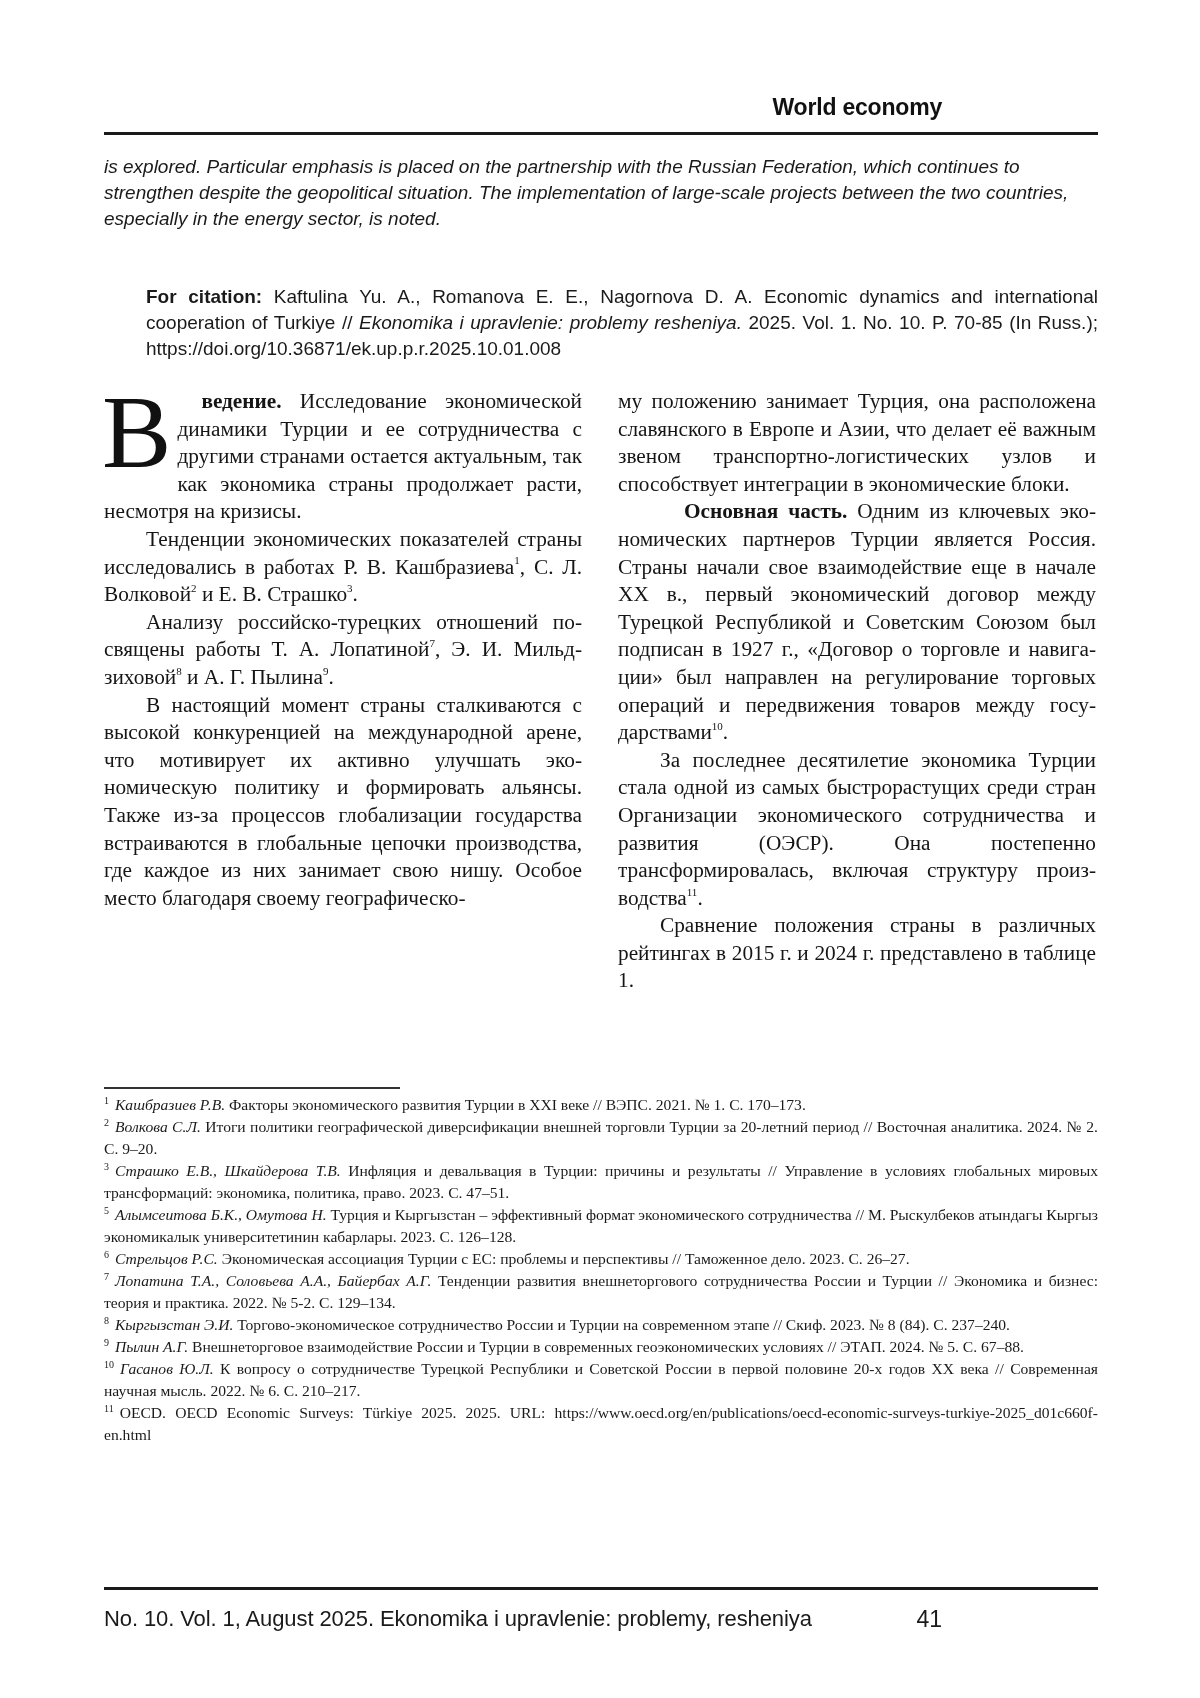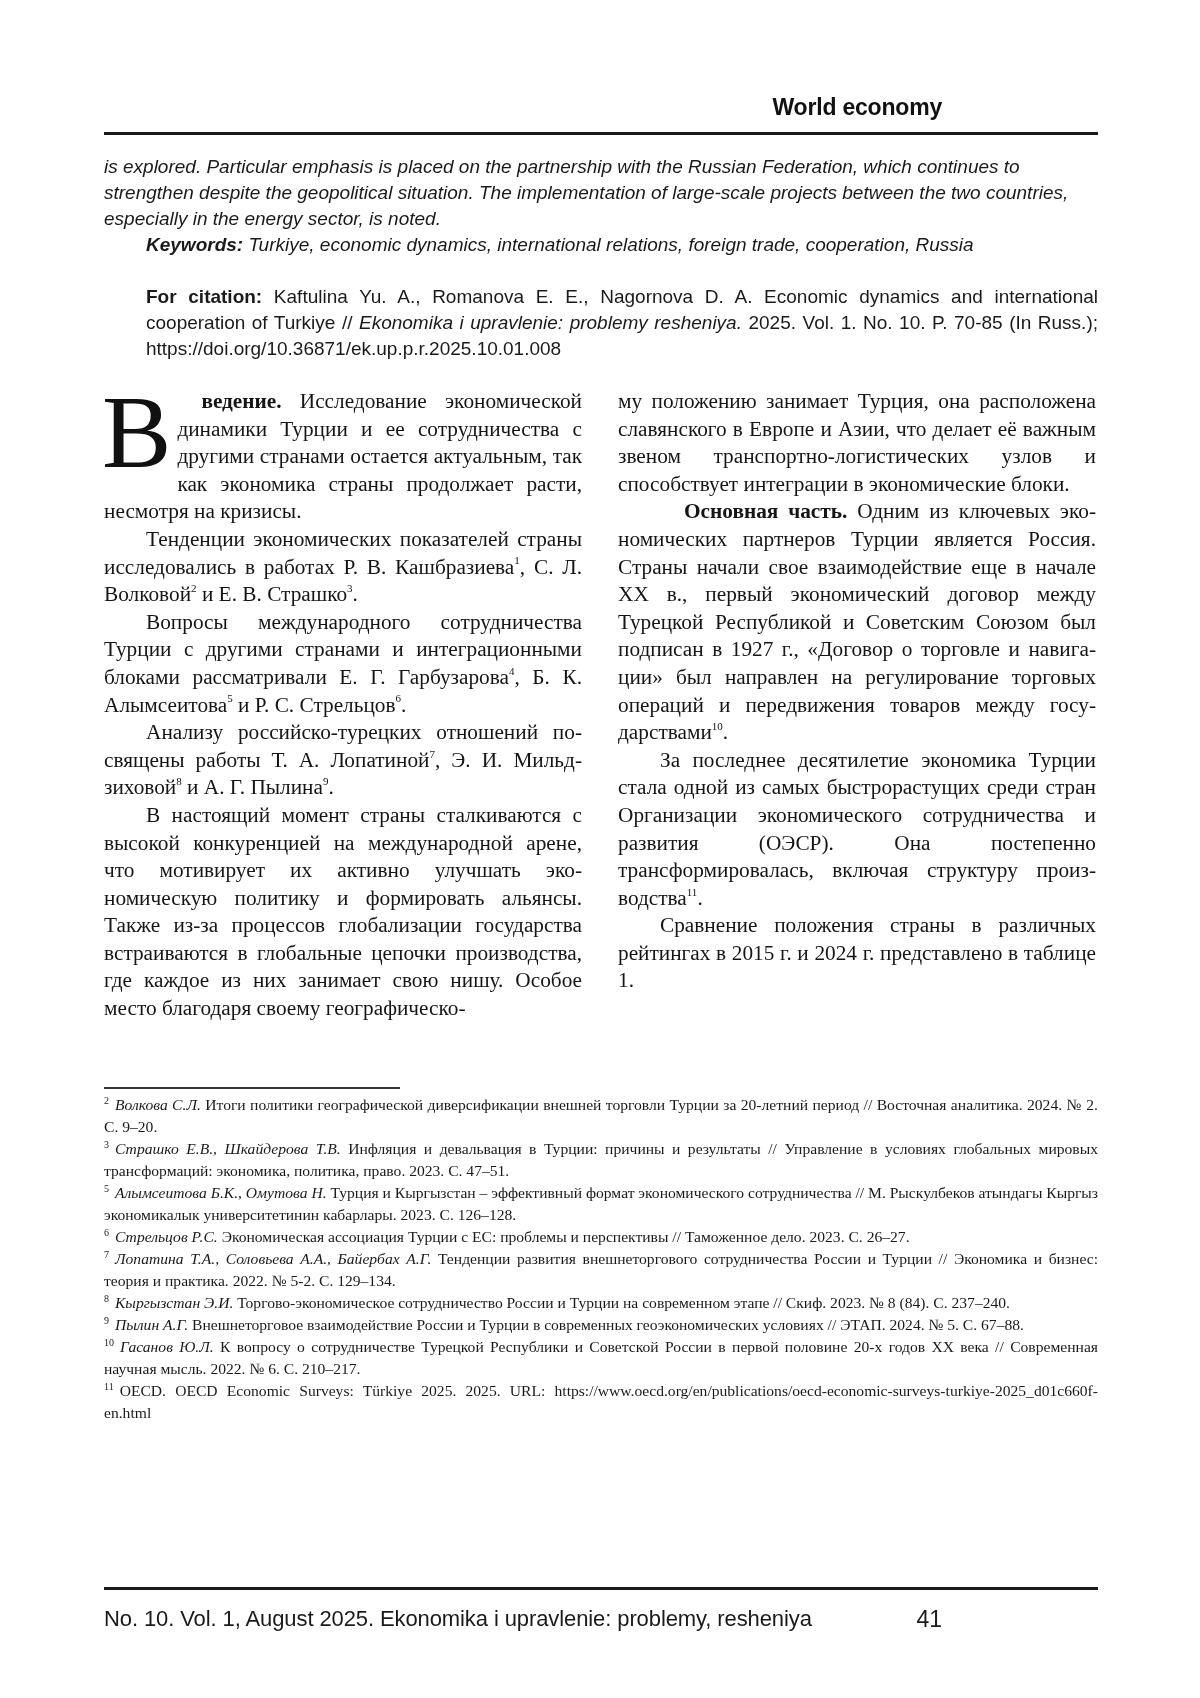--- a/index.html
+++ b/index.html
@@ -47,42 +47,41 @@
 </head>
 <body>
 
 <div class="page">
 
   <div class="running-head">World economy</div>
   <div class="head-rule"></div>
 
   <div class="sans abstract-tail">is explored. Particular emphasis is placed on the partnership with the Russian Federation, which continues to strengthen despite the geopolitical situation. The implementation of large-scale projects between the two countries, especially in the energy sector, is noted.</div>
 
-  <div class="sans keywords"><b>Keywords:</b> <span>Turkiye, economic dynamics, international relations, foreign trade, cooperation, Russia</span></div>
 
   <div class="sans citation"><b>For citation:</b> <span>Kaftulina Yu. A., Romanova E. E., Nagornova D. A. Economic dynamics and international cooperation of Turkiye // </span><i>Ekonomika i upravlenie: problemy resheniya.</i><span> 2025. Vol. 1. No. 10. P. 70-85 (In Russ.); https://doi.org/10.36871/ek.up.p.r.2025.10.01.008</span></div>
 
   <div class="col col-left serif">
     <p><span class="dropcap">В</span><b>ведение.</b><span> Исследование экономической динамики Турции и ее сотрудничества с другими странами остается актуальным, так как экономика страны продолжает расти, не­смотря на кризисы.</span></p>
     <p class="indent"><span>Тенденции экономических показателей стра­ны исследовались в работах Р. В. Кашбразиева</span><sup class="fn">1</sup><span>, С. Л. Волковой</span><sup class="fn">2</sup><span> и Е. В. Страшко</span><sup class="fn">3</sup><span>.</span></p>
-    <p class="indent"><span>Вопросы международного сотрудничества Турции с другими странами и интеграционны­ми блоками рассматривали Е. Г. Гарбузарова</span><sup class="fn">4</sup><span>, Б. К. Алымсеитова</span><sup class="fn">5</sup><span> и Р. С. Стрельцов</span><sup class="fn">6</sup><span>.</span></p>
     <p class="indent"><span>Анализу российско-турецких отношений по­священы работы Т. А. Лопатиной</span><sup class="fn">7</sup><span>, Э. И. Мильд­зиховой</span><sup class="fn">8</sup><span> и А. Г. Пылина</span><sup class="fn">9</sup><span>.</span></p>
     <p class="indent">В настоящий момент страны сталкивают­ся с высокой конкуренцией на международной арене, что мотивирует их активно улучшать эко­номическую политику и формировать альянсы. Также из-за процессов глобализации государ­ства встраиваются в глобальные цепочки произ­водства, где каждое из них занимает свою нишу. Особое место благодаря своему географическо-</p>
   </div>
 
   <div class="col col-right serif">
     <p>му положению занимает Турция, она располо­жена славянского в Европе и Азии, что делает её важным звеном транспортно-логистических узлов и способствует интеграции в экономиче­ские блоки.</p>
     <p class="indent"><b>Основная часть.</b><span> Одним из ключевых эко­номических партнеров Турции является Россия. Страны начали свое взаимодействие еще в нача­ле XX в., первый экономический договор между Турецкой Республикой и Советским Союзом был подписан в 1927 г., «Договор о торговле и навига­ции» был направлен на регулирование торговых операций и передвижения товаров между госу­дарствами</span><sup class="fn">10</sup><span>.</span></p>
     <p class="indent"><span>За последнее десятилетие экономика Тур­ции стала одной из самых быстрорастущих сре­ди стран Организации экономического сотруд­ничества и развития (ОЭСР). Она постепенно трансформировалась, включая структуру произ­водства</span><sup class="fn">11</sup><span>.</span></p>
     <p class="indent">Сравнение положения страны в различных рейтингах в 2015 г. и 2024 г. представлено в таб­лице 1.</p>
   </div>
 
   <div class="fn-rule"></div>
 
   <div class="footnotes">
+    <p class="footnote"><span class="num">1</span><i>Кашбразиев Р.В.</i><span> Факторы экономического развития Турции в XXI веке // ВЭПС. 2021. № 1. С. 170–173.</span></p>
     <p class="footnote"><span class="num">2</span><i>Волкова С.Л.</i><span> Итоги политики географической диверсификации внешней торговли Турции за 20-летний период // Восточная аналитика. 2024. № 2. С. 9–20.</span></p>
     <p class="footnote"><span class="num">3</span><i>Страшко Е.В., Шкайдерова Т.В.</i><span> Инфляция и девальвация в Турции: причины и результаты // Управление в условиях гло­бальных мировых трансформаций: экономика, политика, право. 2023. С. 47–51.</span></p>
     <p class="footnote"><span class="num">5</span><i>Алымсеитова Б.К., Омутова Н.</i><span> Турция и Кыргызстан – эффективный формат экономического сотрудничества // М. Рыскулбеков атындагы Кыргыз экономикалык университетинин кабарлары. 2023. С. 126–128.</span></p>
     <p class="footnote"><span class="num">6</span><i>Стрельцов Р.С.</i><span> Экономическая ассоциация Турции с ЕС: проблемы и перспективы // Таможенное дело. 2023. С. 26–27.</span></p>
     <p class="footnote"><span class="num">7</span><i>Лопатина Т.А., Соловьева А.А., Байербах А.Г.</i><span> Тенденции развития внешнеторгового сотрудничества России и Турции // Экономика и бизнес: теория и практика. 2022. № 5-2. С. 129–134.</span></p>
     <p class="footnote"><span class="num">8</span><i>Кыргызстан Э.И.</i><span> Торгово-экономическое сотрудничество России и Турции на современном этапе // Скиф. 2023. № 8 (84). С. 237–240.</span></p>
     <p class="footnote"><span class="num">9</span><i>Пылин А.Г.</i><span> Внешнеторговое взаимодействие России и Турции в современных геоэкономических условиях // ЭТАП. 2024. № 5. С. 67–88.</span></p>
     <p class="footnote"><span class="num">10</span><i>Гасанов Ю.Л.</i><span> К вопросу о сотрудничестве Турецкой Республики и Советской России в первой половине 20-х годов XX века // Современная научная мысль. 2022. № 6. С. 210–217.</span></p>
     <p class="footnote"><span class="num">11</span><span>OECD. OECD Economic Surveys: Türkiye 2025. 2025. URL: https://www.oecd.org/en/publications/oecd-economic-surveys-tur­kiye-2025_d01c660f-en.html</span></p>
   </div>

